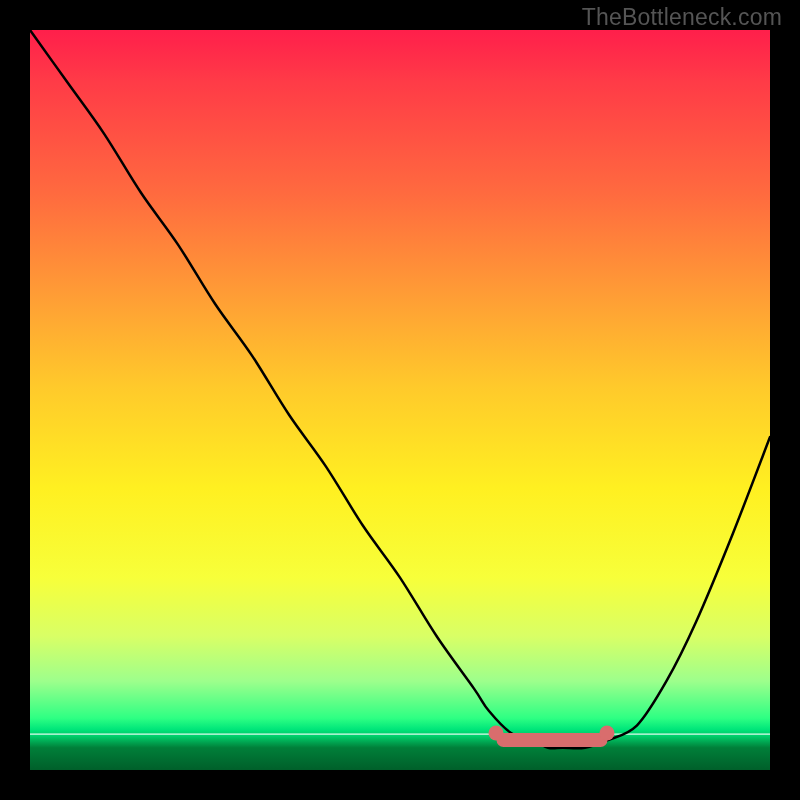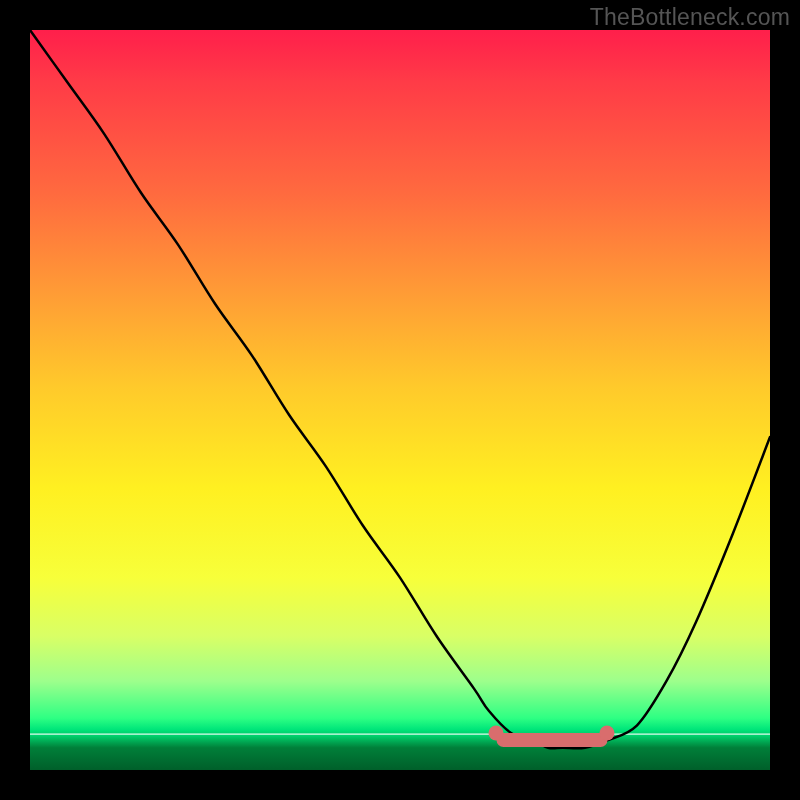--- a/index.html
+++ b/index.html
@@ -38,21 +38,21 @@
       #00d46e 95%,
       #ffffff 95.15%,
       #00d46e 95.3%,
       #007f39 97%,
       #005f2a 100%
     );
   }
   .attribution {
     position: absolute;
     top: 4px;
-    right: 10px;
+    right: 18px;
     color: #555;
     font-size: 23px;
     font-weight: 500;
     letter-spacing: 0.2px;
   }
   svg.curve {
     position: absolute;
     inset: 0;
     width: 100%;
     height: 100%;

